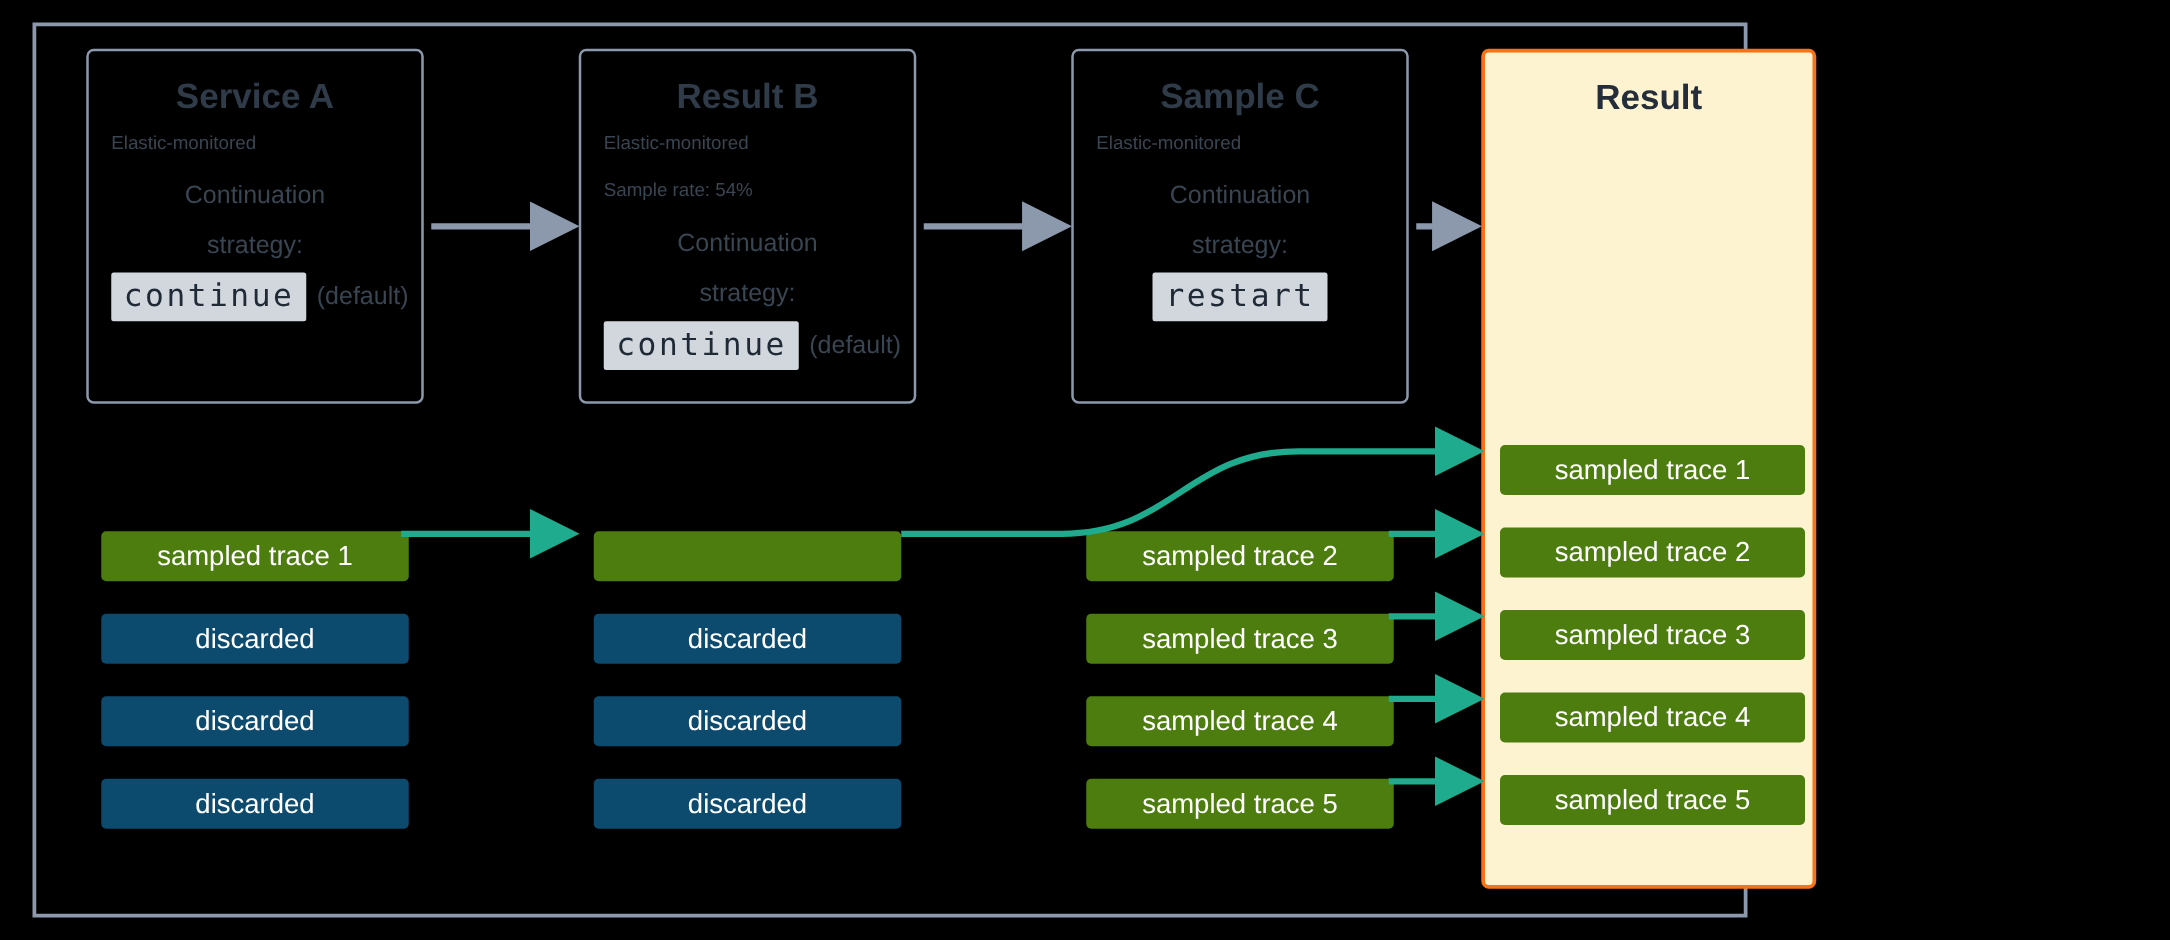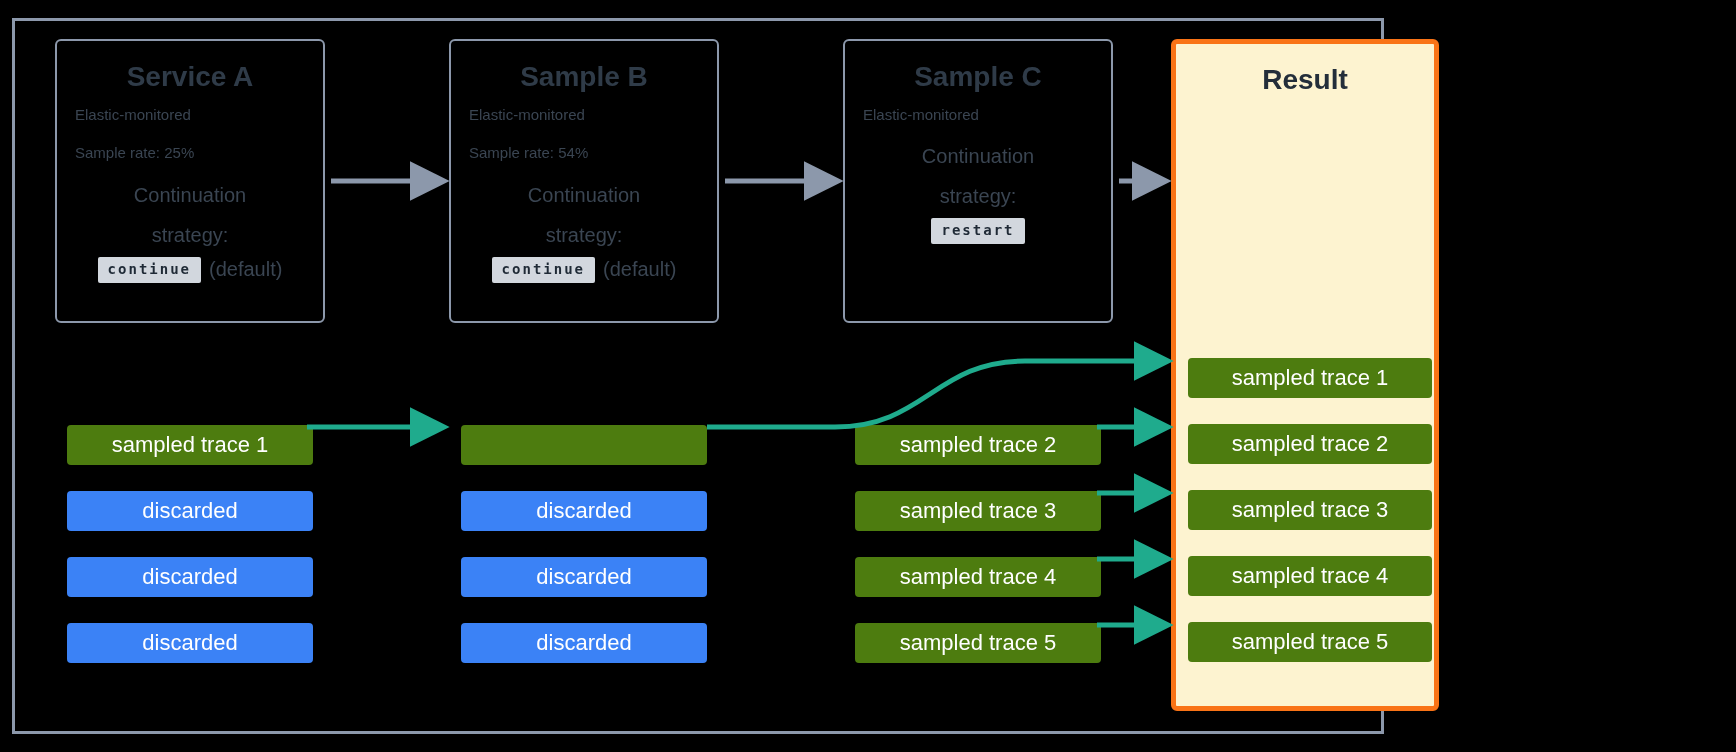--- a/index.html
+++ b/index.html
@@ -1,72 +1,71 @@
 <!DOCTYPE html>
 <html><head>
 <meta charset="utf-8">
 <style>
   * { box-sizing: border-box; margin: 0; padding: 0; }
   html, body { width: 1736px; height: 752px; background: #000; font-family: -apple-system, BlinkMacSystemFont, "Segoe UI", Helvetica, Arial, sans-serif; }
-  .frame { position: absolute; left: 12px; top: 18px; width: 1372px; height: 716px; border: 3px solid #8c98ab; border-radius: 0; }
+  .frame { position: absolute; left: 26px; top: 18px; width: 1372px; height: 716px; border: 3px solid #8c98ab; border-radius: 0; }
   .col { position: absolute; width: 270px; }
   .col-a { left: 40px;  top: 18px; }
   .col-b { left: 434px; top: 18px; }
   .col-c { left: 828px; top: 18px; }
   .service-box { border: 2px solid #8c98ab; border-radius: 6px; padding: 20px 18px 18px; height: 284px; color: #35414f; }
   .service-title { font-size: 28px; font-weight: 700; text-align: center; color: #2f3b48; margin-bottom: 12px; }
   .meta { font-size: 15px; color: #3a4552; line-height: 1.35; }
   .meta .row { margin-top: 6px; }
   .strategy { margin-top: 20px; text-align: center; font-size: 20px; color: #3a4552; }
   .strategy .line2 { margin-top: 17px; }
   .strategy-pill { display: inline-flex; align-items: center; gap: 8px; margin-top: 10px; }
-  .code-pill { background: #d2d7de; color: #1f2a36; font-family: ui-monospace, SFMono-Regular, Menlo, Consolas, monospace; font-size: 14px; letter-spacing: 2px; padding: 4px 10px 6px; border-radius: 2px; font-weight: bold; }
+  .code-pill { background: #d2d7de; color: #1f2a36; font-family: ui-monospace, SFMono-Regular, Menlo, Consolas, monospace; font-size: 25px; letter-spacing: 2px; padding: 4px 10px 6px; border-radius: 2px; }
   .default-text { font-size: 20px; color: #3a4552; }
-  .result-box { position: absolute; left: 1156px; top: 18px; width: 268px; height: 672px; background: #fdf3d0; border: 5px solid #f97316; border-radius: 6px; }
+  .result-box { position: absolute; left: 1156px; top: 18px; width: 268px; height: 672px; background: #fdf3d0; border: 3px solid #f97316; border-radius: 6px; }
   .result-title { font-size: 28px; font-weight: 700; text-align: center; color: #242e3a; padding-top: 20px; }
   .trace-stack { position: absolute; left: 0; top: 320px; width: 270px; }
   .trace { width: 246px; height: 40px; border-radius: 4px; font-size: 22px; display: flex; align-items: center; justify-content: center; color: #fff; margin: 0 auto 26px; }
   .green { background: #4d7c0f; }
-  .red   { background: #3b82f6; }
+  .red   { background: #0c4a6e; }
   .result-stack { position: absolute; left: 12px; top: 314px; width: 244px; }
   .result-stack .trace { width: 244px; margin-bottom: 26px; }
   .svg-layer { position: absolute; left: 0; top: 0; width: 1700px; height: 716px; pointer-events: none; }
 </style>
 </head>
 <body>
 
 <div class="frame">
 
   <div class="col col-a">
     <div class="service-box">
       <div class="service-title">Service A</div>
       <div class="meta">
         <div class="row">Elastic-monitored</div>
-        <div class="row" style="margin-top:18px">Sample rate: 25%</div>
       </div>
       <div class="strategy">
         <div>Continuation</div>
         <div class="line2">strategy:</div>
         <div class="strategy-pill">
           <span class="code-pill">continue</span>
           <span class="default-text">(default)</span>
         </div>
       </div>
     </div>
     <div class="trace-stack" style="top: 386px;">
         <div class="trace green">sampled trace 1</div>
         <div class="trace red">discarded</div>
         <div class="trace red">discarded</div>
         <div class="trace red">discarded</div>
       </div>
   </div>
 
   <div class="col col-b">
     <div class="service-box">
-      <div class="service-title">Sample B</div>
+      <div class="service-title">Result B</div>
       <div class="meta">
         <div class="row">Elastic-monitored</div>
         <div class="row" style="margin-top:18px">Sample rate: 54%</div>
       </div>
       <div class="strategy">
         <div>Continuation</div>
         <div class="line2">strategy:</div>
         <div class="strategy-pill">
           <span class="code-pill">continue</span>
           <span class="default-text">(default)</span>

